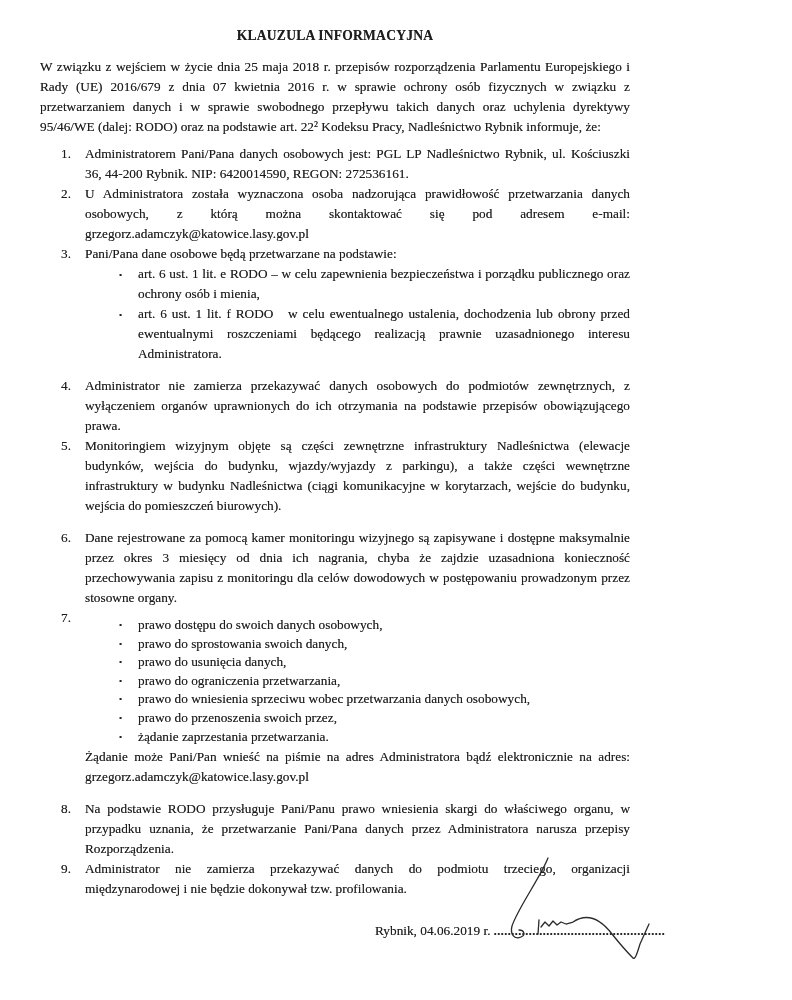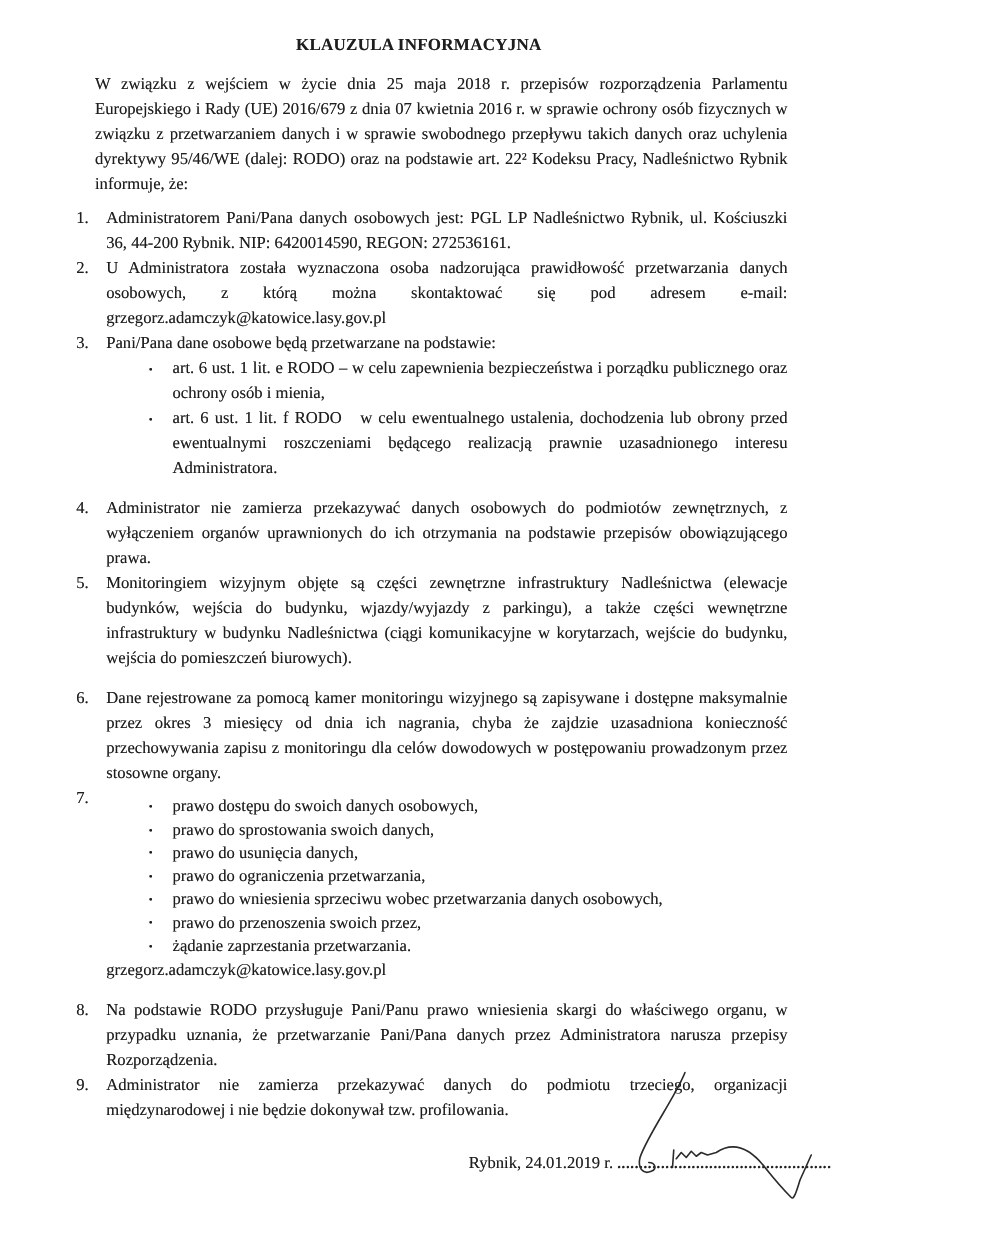--- a/index.html
+++ b/index.html
@@ -22,21 +22,21 @@
     font-size: 13.6px;
     letter-spacing: 0.2px;
     margin: 0 0 13px 0;
   }
   p.intro {
     margin: 0;
     line-height: 20px;
     text-align: justify;
   }
   p.intro.first { margin-bottom: 15px; }
-  p.intro.second { margin-bottom: 7px; margin-left: 36px; }
+  p.intro.second { margin-bottom: 7px; }
   .list { margin: 0; }
   .item { display: flex; line-height: 20px; }
   .item.mt { margin-top: 12px; }
   .num {
     flex: none;
     width: 45px;
     padding-left: 21px;
     box-sizing: border-box;
   }
   .txt { flex: 1; text-align: justify; min-width: 0; }
@@ -168,38 +168,39 @@
           </li>
           <li>
             <span class="bm">•</span>
             <span class="bt">prawo do przenoszenia swoich przez,</span>
           </li>
           <li>
             <span class="bm">•</span>
             <span class="bt">żądanie zaprzestania przetwarzania.</span>
           </li>
         </ul>
+        <span class="block force-last after-block">Żądanie może Pani/Pan wnieść na piśmie na adres Administratora bądź elektronicznie na adres:</span>
         <span class="block">grzegorz.adamczyk@katowice.lasy.gov.pl</span>
       </span>
     </div>
 
     <div class="item mt">
       <span class="num">8.</span>
       <span class="txt">Na podstawie RODO przysługuje Pani/Panu prawo wniesienia skargi do właściwego organu, w przypadku uznania, że przetwarzanie Pani/Pana danych przez Administratora narusza przepisy Rozporządzenia.</span>
     </div>
 
     <div class="item">
       <span class="num">9.</span>
       <span class="txt">Administrator nie zamierza przekazywać danych do podmiotu trzeciego, organizacji międzynarodowej i nie będzie dokonywał tzw. profilowania.</span>
     </div>
 
   </div>
 
   <div class="footer">
-    <span>Rybnik, 24.01.2019 r. </span><span class="dots">.................................................</span>
+    <span>Rybnik, 04.06.2019 r. </span><span class="dots">.................................................</span>
   </div>
 
   <svg class="signature" width="180" height="130" viewBox="0 0 180 130" aria-hidden="true">
     <path d="M 60 8 C 52 28, 30 58, 24 76 C 22 84, 26 90, 33 87 C 38 85, 36 80, 31 80"></path>
     <path d="M 51 70 L 50 84"></path>
     <path d="M 53 77 L 57 72 L 61 76 L 65 71 L 69 75 L 73 72 L 78 74 L 85 72 C 97 64, 110 66, 124 84 C 132 94, 139 102, 145 108 C 147 110, 149 104, 152 94 L 161 74"></path>
   </svg>
 
 </div>
 

